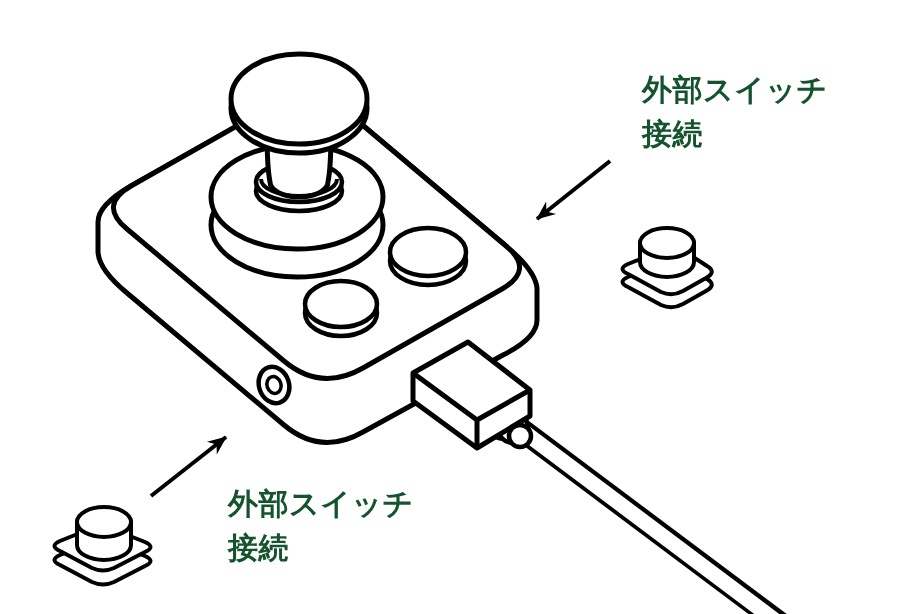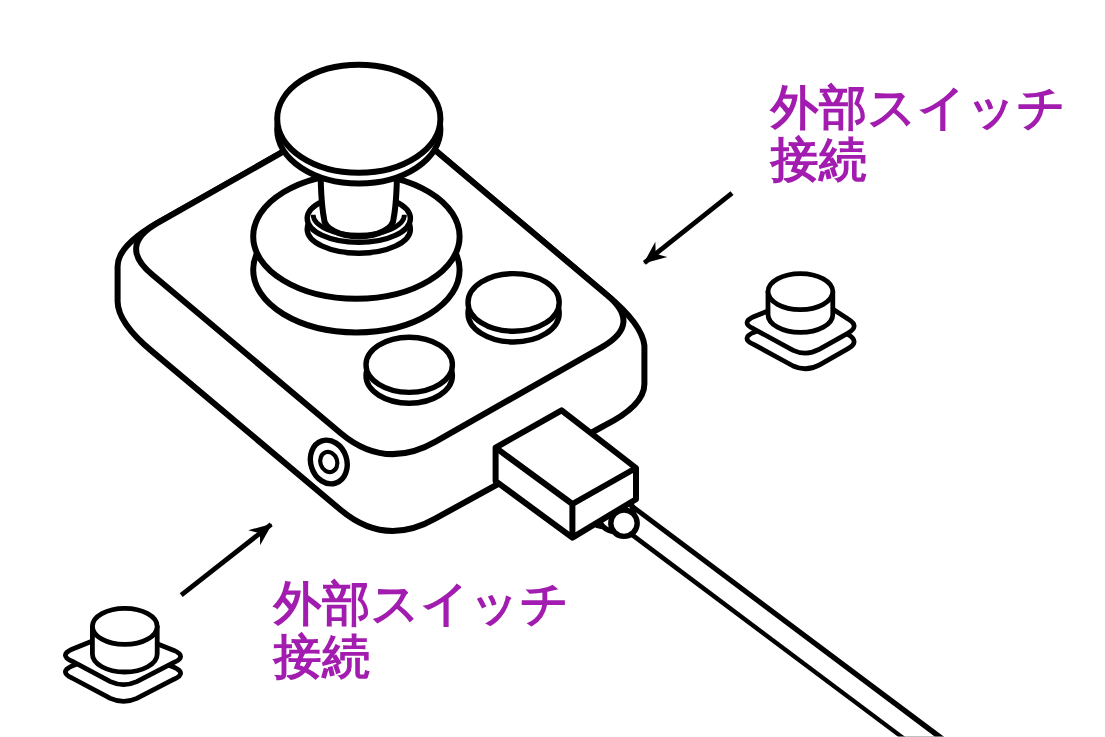--- a/index.html
+++ b/index.html
@@ -10,23 +10,23 @@
   .stage {
     position: relative;
     width: 921px; height: 614px;
     background: #ffffff;
     overflow: hidden;
   }
   .stage svg { position: absolute; left: 0; top: 0; }
   .label {
     position: absolute;
     font-weight: bold;
-    font-size: 40px;
+    font-size: 30px;
     line-height: 44px;
-    color: #a21caf;
+    color: #14532d;
     letter-spacing: 0.5px;
     white-space: nowrap;
   }
   .label-top-right  { left: 642px; top: 68px;  }
   .label-bottom-left{ left: 228px; top: 482px; }
 </style>
 </head>
 <body>
 
 <div class="stage">

